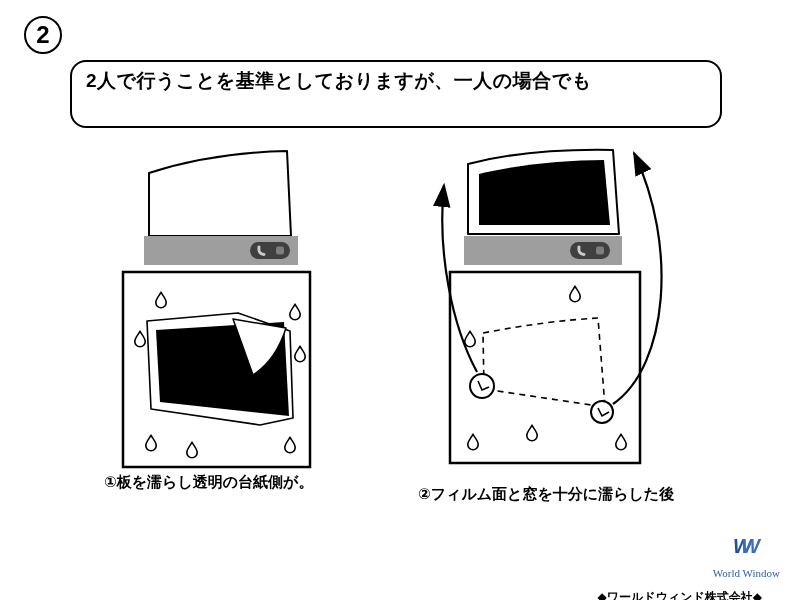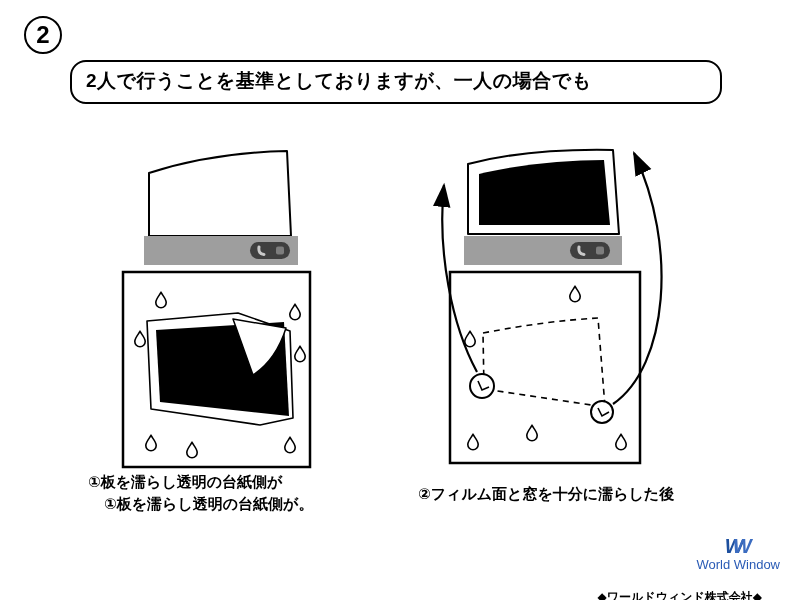--- a/index.html
+++ b/index.html
@@ -7,33 +7,33 @@
     width:800px;height:600px;position:relative;background:#fff;overflow:hidden;
     font-family:"Liberation Sans","DejaVu Sans",sans-serif;color:#000;
   }
   .step-badge{
     position:absolute;left:24px;top:16px;width:34px;height:34px;
     border:2.5px solid #000;border-radius:50%;
     display:flex;align-items:center;justify-content:center;
     font-size:24px;font-weight:bold;
   }
   .bubble{
-    position:absolute;left:70px;top:60px;width:652px;height:44px;box-sizing:border-box;
+    position:absolute;left:70px;top:60px;width:652px;height:68px;box-sizing:border-box;
     border:2.5px solid #000;border-radius:16px;padding:6px 14px;
     font-size:19px;font-weight:600;line-height:1.4;letter-spacing:0.5px;white-space:nowrap;
   }
   .art{position:absolute;left:0;top:0;}
   .caption{position:absolute;font-size:15px;font-weight:600;line-height:1.45;white-space:nowrap;}
   .caption-left{left:88px;top:471px;}
   .caption-right{left:418px;top:483px;}
   .caption .indent{margin-left:16px;}
   .logo{position:absolute;right:20px;top:536px;text-align:center;}
   .logo-mark{font-size:20px;font-weight:bold;font-style:italic;line-height:1;color:#1d4f9e;}
   .logo-mark .w2{margin-left:-11px;color:#3b6cc0;}
-  .logo-caption{font-size:13px;color:#2a5bb5;margin-top:1px;}
+  .logo-caption{font-size:11px;color:#2a5bb5;margin-top:11px;font-family:Liberation Serif, serif;}
   .company{position:absolute;right:38px;top:577px;font-size:12px;font-weight:600;white-space:nowrap;margin-top:12px;}
 </style>
 </head>
 <body>
 
 <svg class="art" width="800" height="600" viewBox="0 0 800 600">
   <defs>
     <path id="drop" d="M0,-6.5 C2.6,-2.5 5.2,0.3 5.2,3.4 A5.2,5.4 0 1,1 -5.2,3.4 C-5.2,0.3 -2.6,-2.5 0,-6.5 Z"></path>
     <marker id="ah" markerWidth="13" markerHeight="10" refX="10" refY="4" orient="auto">
       <path d="M0,0 L11,4 L0,8 Z" fill="#000"></path>
@@ -91,21 +91,20 @@
   </g>
 </svg>
 
 <div class="step-badge">2</div>
 
 <div class="bubble">
   <div>2人で行うことを基準としておりますが、一人の場合でも</div>
 </div>
 
 <div class="caption caption-left">
-  <div>①板を濡らし透明の台紙側が</div>
   <div class="indent">①板を濡らし透明の台紙側が。</div>
 </div>
 
 <div class="caption caption-right">
   <div>②フィルム面と窓を十分に濡らした後</div>
 </div>
 
 <div class="logo">
   <div class="logo-mark">
     <span class="w1">W</span><span class="w2">W</span>

